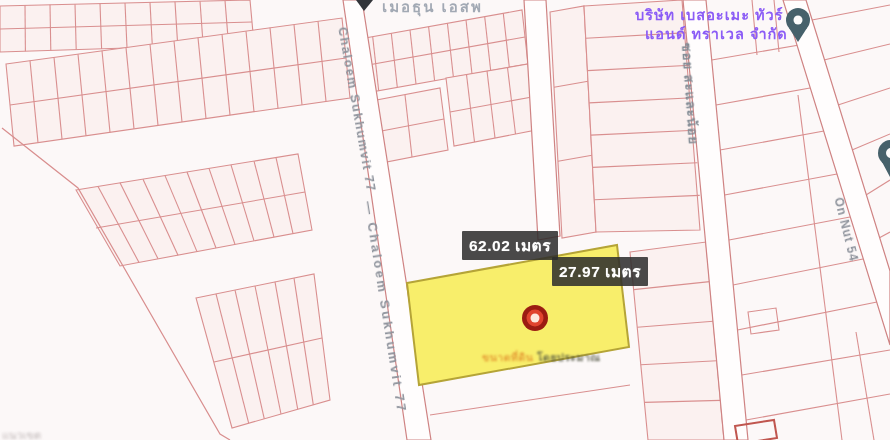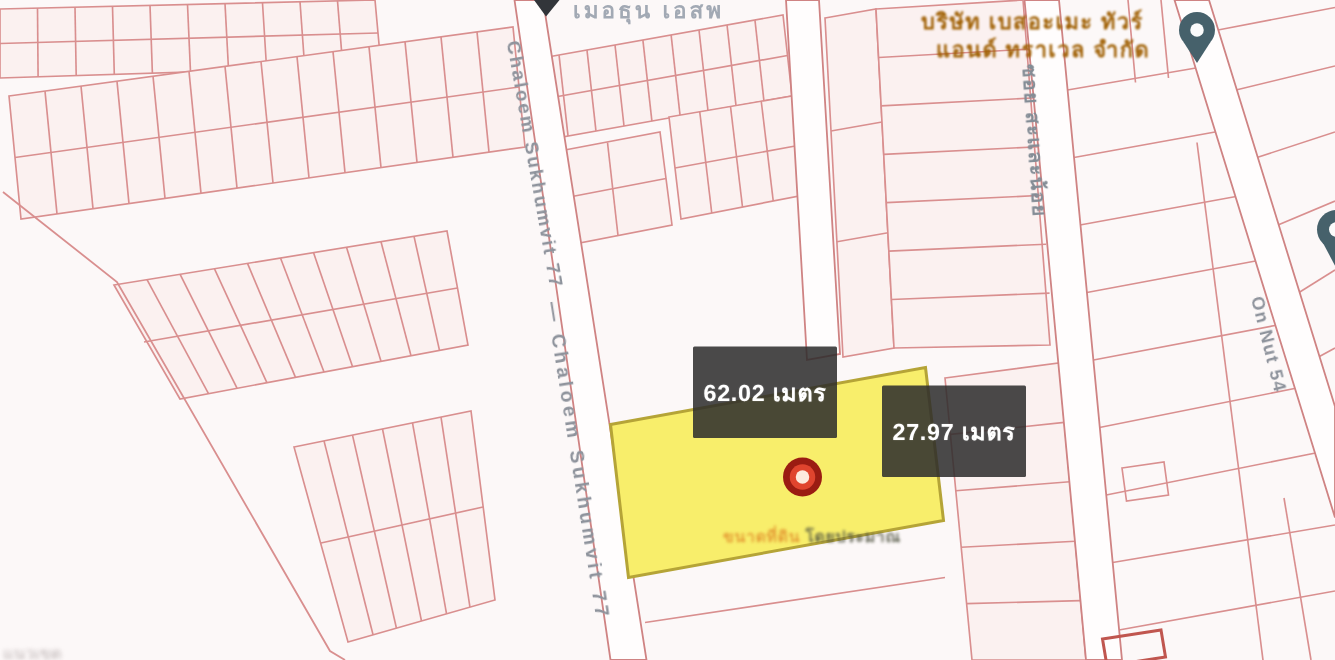--- a/index.html
+++ b/index.html
@@ -6,40 +6,40 @@
   .stage{
     position:relative;width:890px;height:440px;overflow:hidden;
     background:#fcf8f8;
     font-family:"Liberation Sans","DejaVu Sans",sans-serif;
   }
   .stage svg{position:absolute;left:0;top:0;}
   .lbl{
     position:absolute;z-index:3;
     background:rgba(44,44,44,0.86);
     color:#ffffff;font-size:15.5px;font-weight:bold;
-    padding:18px 7px;border-radius:1px;white-space:nowrap;
+    padding:2px 7px;border-radius:1px;white-space:nowrap;
     letter-spacing:0.5px;text-shadow:0 0 1px rgba(255,255,255,0.35);
     filter:blur(0.25px);
   }
   .roadlbl{
     position:absolute;z-index:2;color:#8e939c;white-space:nowrap;
     transform-origin:0 0;filter:blur(0.4px);font-weight:bold;
   }
   .roadlbl.chaloem-up{left:349px;top:26px;font-size:12.5px;letter-spacing:1.5px;transform:rotate(80deg);}
   .roadlbl.chaloem-low{left:376px;top:200px;font-size:13px;letter-spacing:2.5px;transform:rotate(81deg);}
   .roadlbl.soi{left:697px;top:42px;font-size:13px;letter-spacing:1px;transform:rotate(86deg);color:#838c95;}
   .roadlbl.onnut{left:845px;top:196px;font-size:12px;letter-spacing:1px;transform:rotate(76deg);}
   .topplace{
     position:absolute;left:382px;top:-5px;z-index:2;
     color:#a2a9b4;font-size:15px;font-weight:bold;letter-spacing:2px;
     filter:blur(0.5px);white-space:nowrap;
   }
   .company{
-    position:absolute;left:614px;top:6px;z-index:2;
-    color:#a16207;font-size:14.5px;font-weight:bold;letter-spacing:1px;
+    position:absolute;left:635px;top:6px;z-index:2;
+    color:#8b5cf6;font-size:14.5px;font-weight:bold;letter-spacing:1px;
     line-height:1.3;filter:blur(0.55px);white-space:nowrap;
   }
   .company .l2{padding-left:10px;}
   .footnote{
     position:absolute;left:482px;top:349px;z-index:3;
     font-size:10.5px;font-weight:bold;letter-spacing:0.5px;
     filter:blur(1.1px);opacity:0.85;white-space:nowrap;
   }
   .footnote .p1{color:#e2912e;}
   .footnote .p2{color:#4f5340;}
@@ -211,21 +211,21 @@
     <div>บริษัท เบสอะเมะ ทัวร์</div>
     <div class="l2">แอนด์ ทราเวล จำกัด</div>
   </div>
 
   <div class="roadlbl chaloem-up">Chaloem Sukhumvit 77</div>
   <div class="roadlbl chaloem-low">— Chaloem Sukhumvit 77</div>
   <div class="roadlbl soi">ซอย สะและน้อย</div>
   <div class="roadlbl onnut">On Nut 54</div>
 
   <div class="lbl" style="left:462px;top:231px;">62.02 เมตร</div>
-  <div class="lbl" style="left:588px;top:257px;text-align:right;">27.97 เมตร</div>
+  <div class="lbl" style="left:552px;top:257px;text-align:right;">27.97 เมตร</div>
 
   <div class="footnote">
     <span class="p1">ขนาดที่ดิน</span>
     <span class="p2">โดยประมาณ</span>
   </div>
 
   <div class="cornernote">แนวเขต</div>
 </div>
 
 </body></html>

